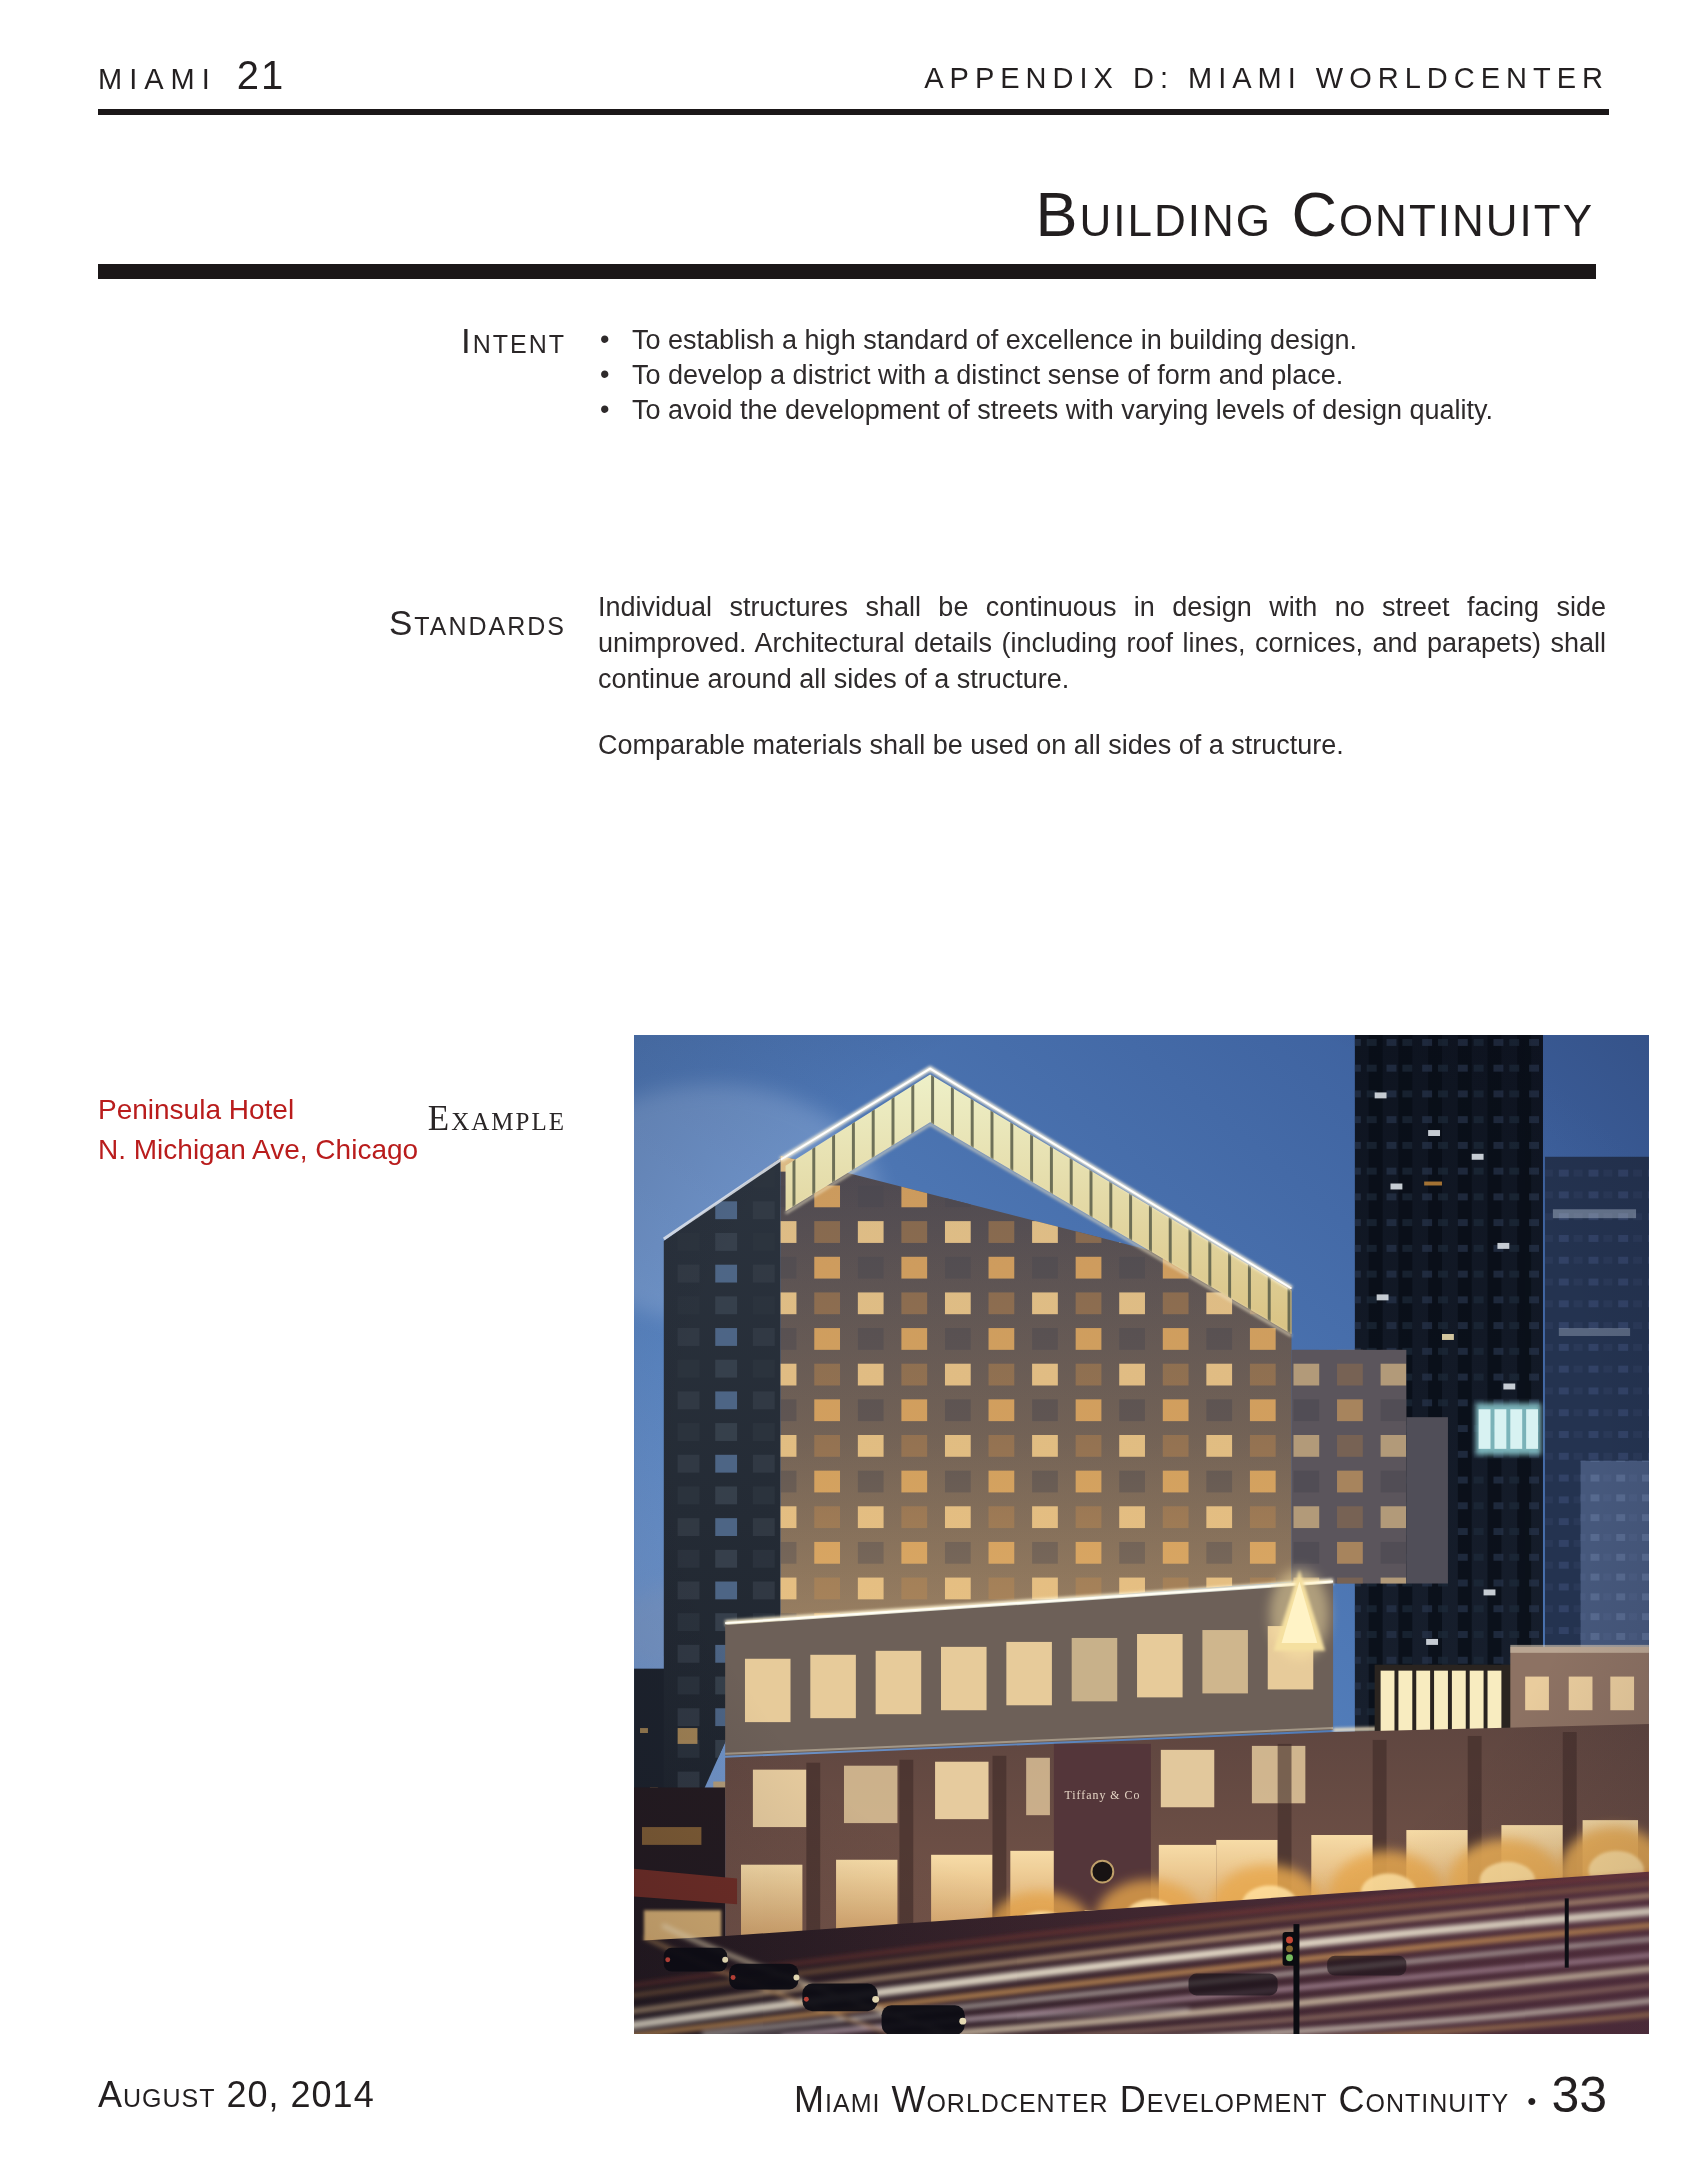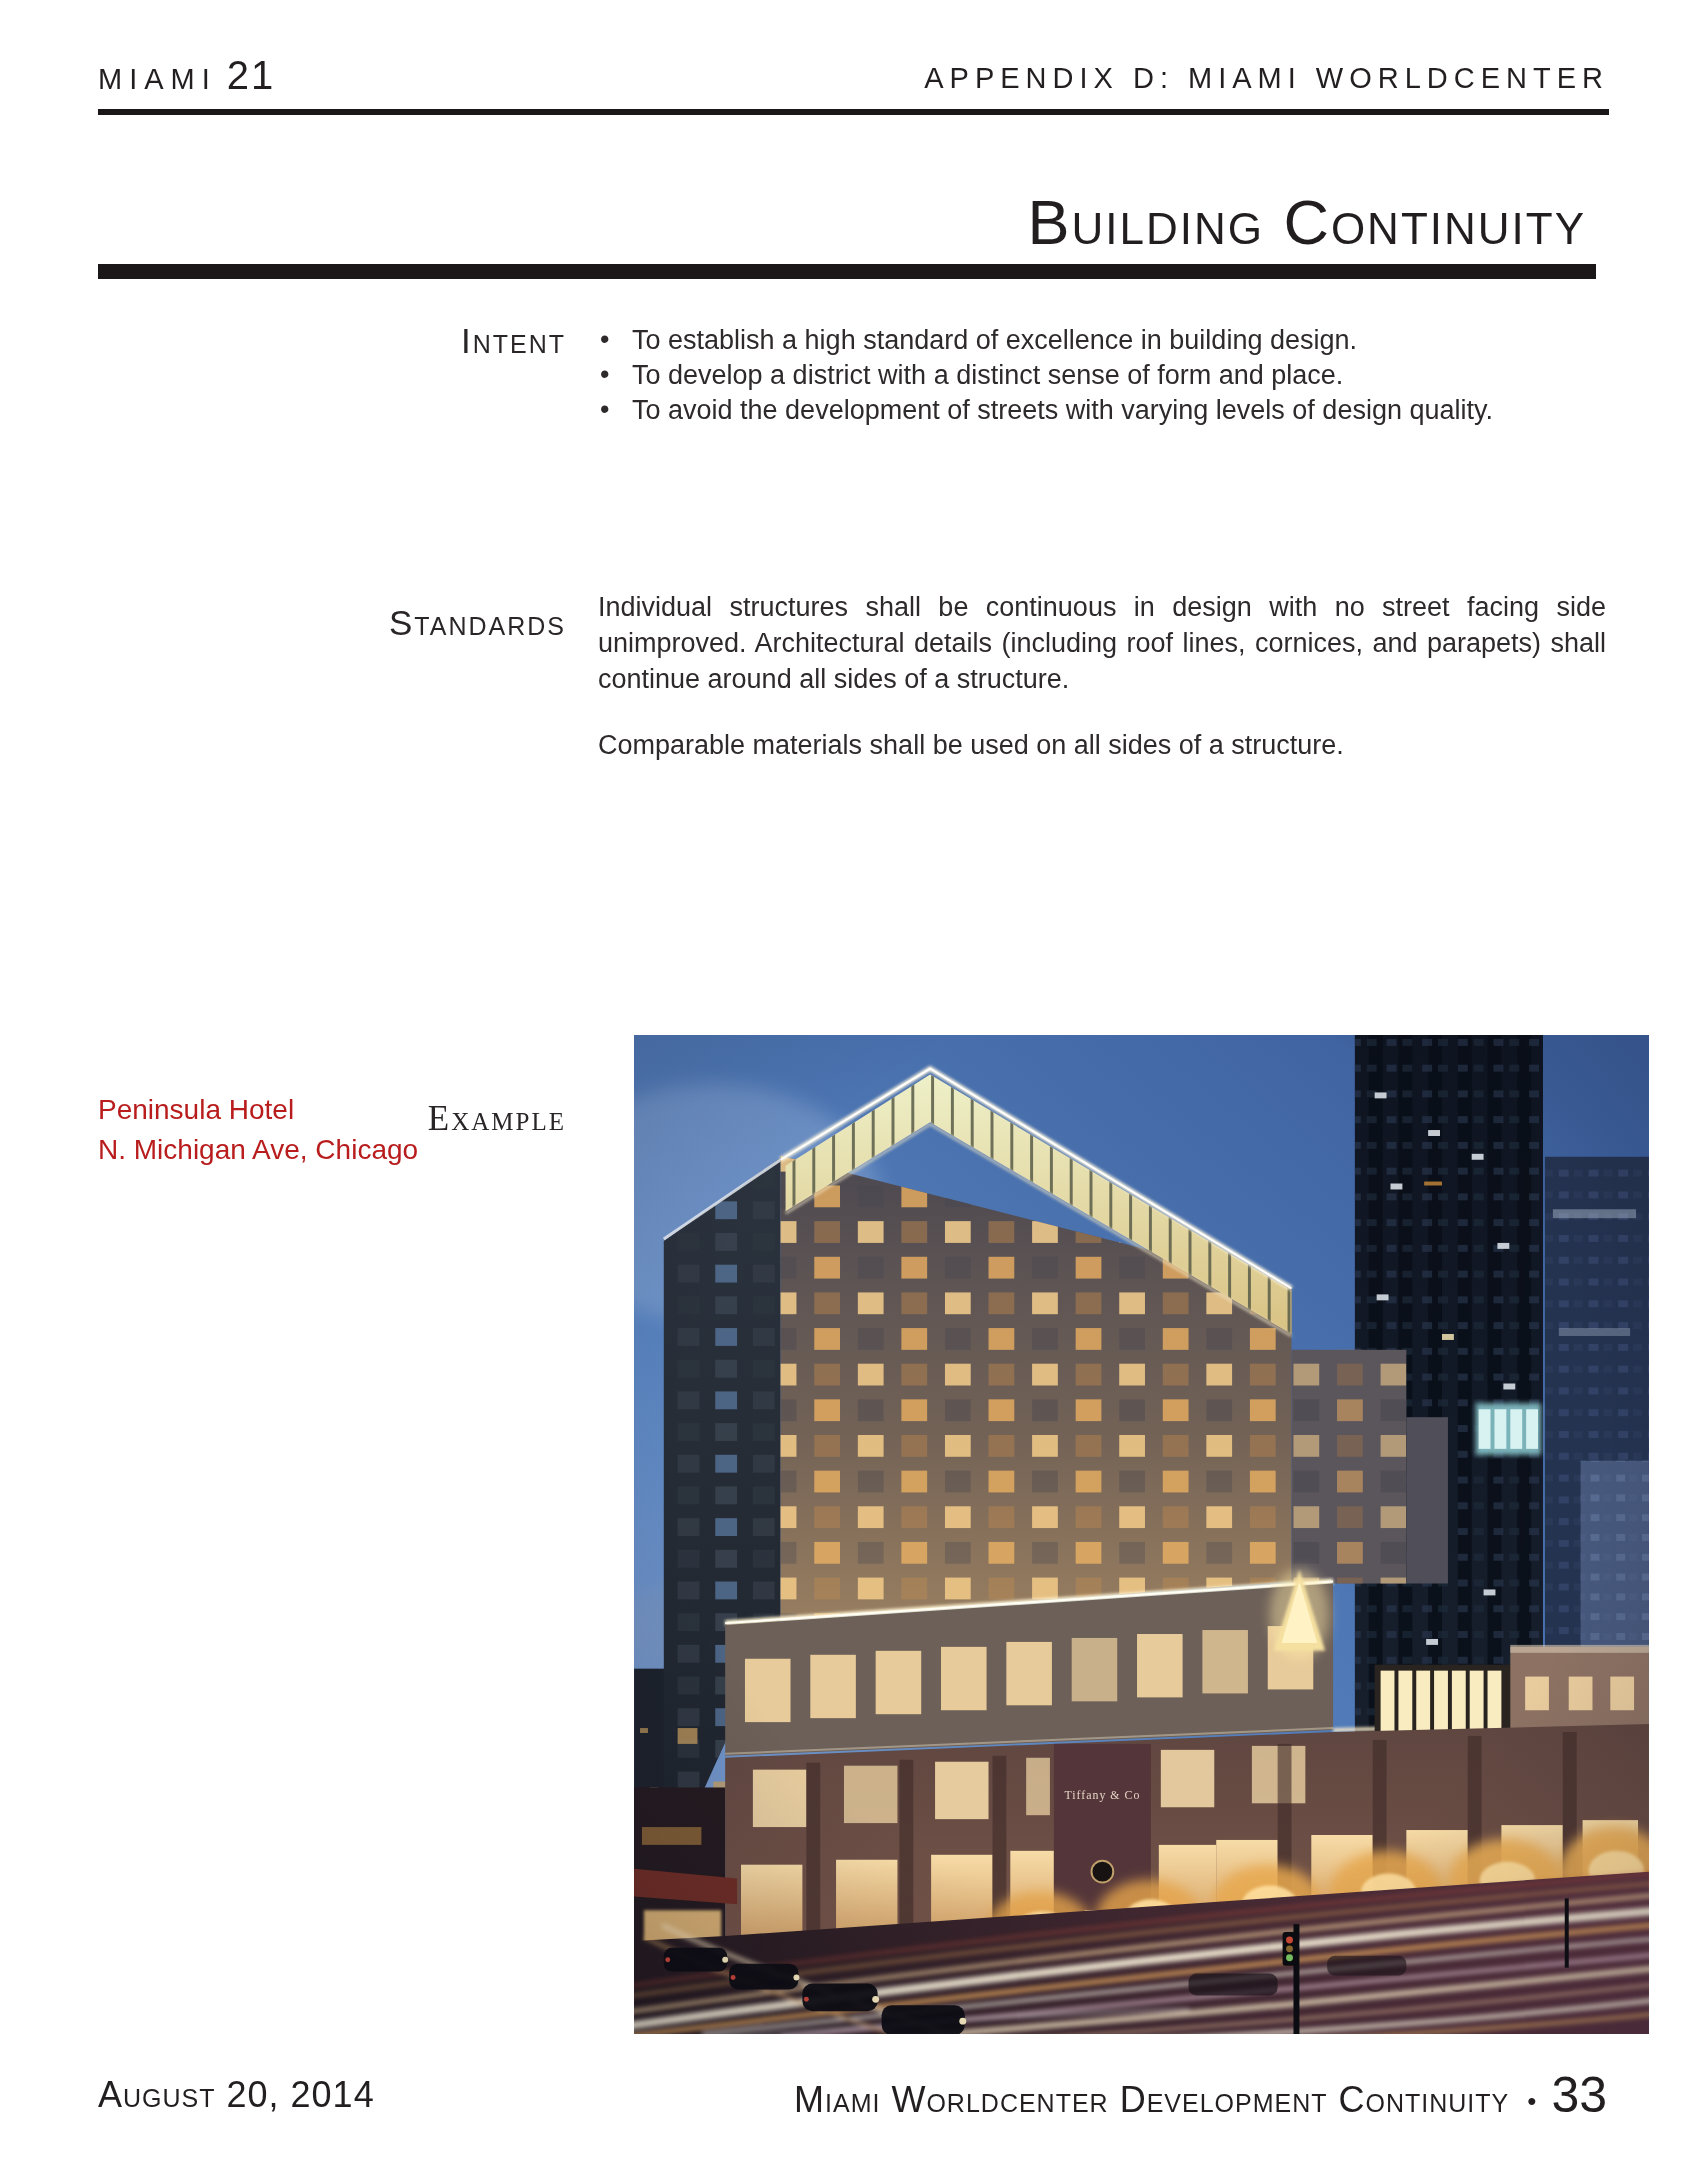--- a/index.html
+++ b/index.html
@@ -4,28 +4,28 @@
 <style>
   html,body{margin:0;padding:0;}
   body{
     width:1683px;height:2178px;background:#ffffff;position:relative;
     font-family:"Liberation Sans",sans-serif;color:#231f20;
     -webkit-font-smoothing:antialiased;
   }
   .abs{position:absolute;}
   
   .hdr-brand{left:98px;top:55px;font-size:29px;letter-spacing:7px;text-transform:uppercase;line-height:40px;}
-  .hdr-brand .num{font-size:40px;letter-spacing:2px;margin-left:10px;vertical-align:baseline;}
+  .hdr-brand .num{font-size:40px;letter-spacing:2px;margin-left:20px;vertical-align:baseline;}
   .hdr-appendix{right:74px;top:61px;font-size:29px;letter-spacing:6px;text-transform:uppercase;line-height:34px;}
   .rule{background:#1b1718;}
   .rule-1{left:98px;right:74px;top:109px;height:6px;}
   
   .doc-title{
     right:89px;top:182px;font-size:63px;line-height:65px;
-    font-variant:small-caps;letter-spacing:2px;font-weight:400;color:#221e1f;margin:8px;
+    font-variant:small-caps;letter-spacing:2px;font-weight:400;color:#221e1f;margin:0;
   }
   .rule-2{left:98px;right:87px;top:264px;height:15px;}
   
   .side-label{
     left:98px;width:468px;text-align:right;font-size:35px;line-height:37px;
     font-variant:small-caps;letter-spacing:2px;color:#2a2627;
   }
   .lbl-intent{top:322px;}
   .lbl-standards{top:604px;}
   .lbl-example{top:1100px;font-family:Liberation Serif, serif;}

